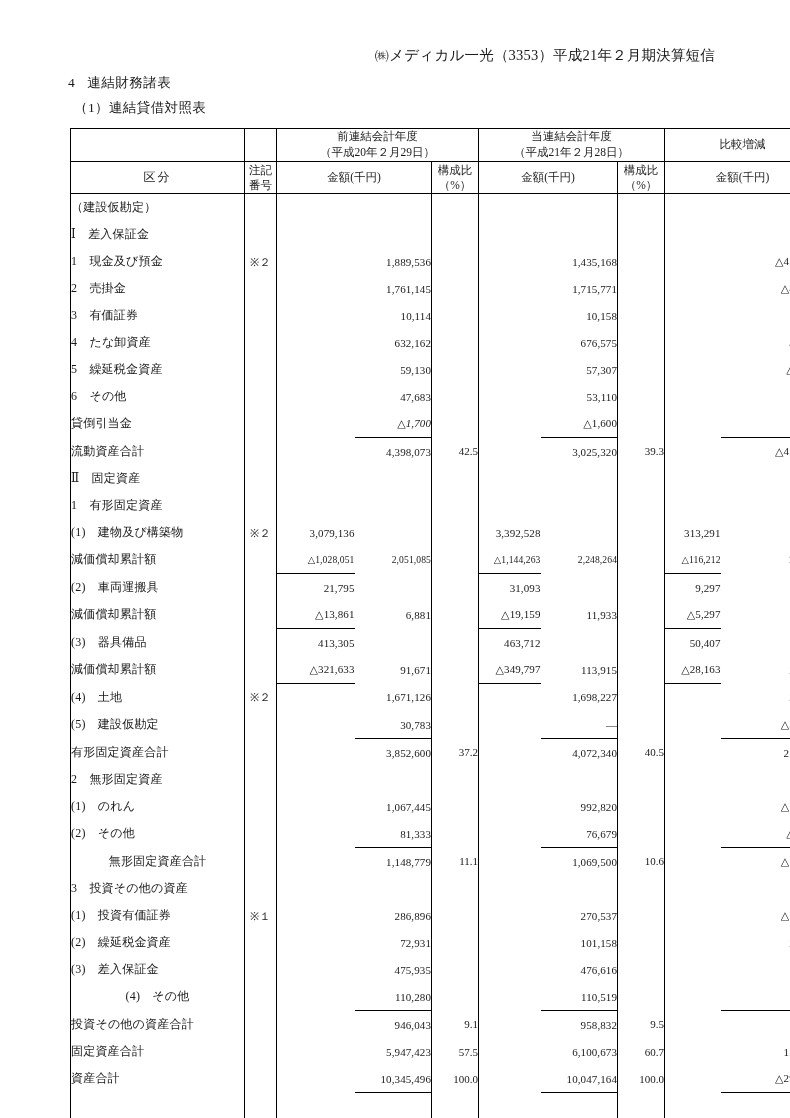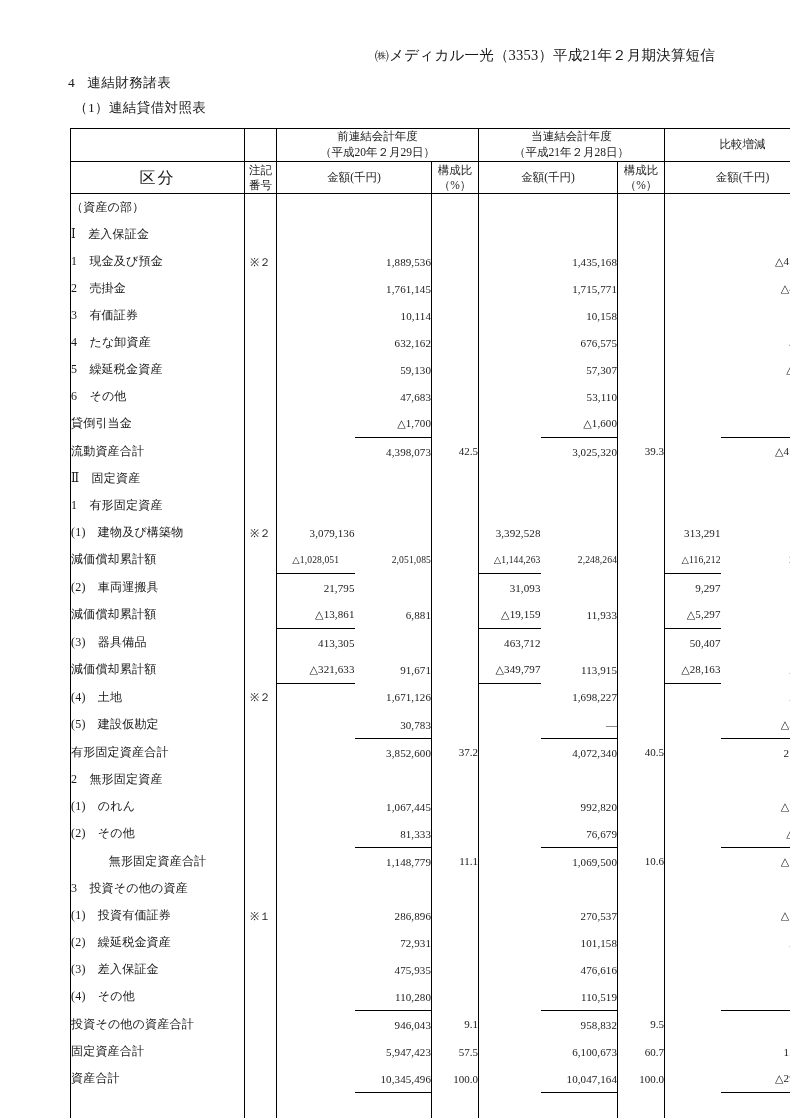--- a/index.html
+++ b/index.html
@@ -77,21 +77,21 @@
     text-align: center;
     font-size: 11.5px;
     line-height: 1.35;
   }
   .hd-sec td {
     height: 31px;
     text-align: center;
     font-size: 11.5px;
     line-height: 1.25;
   }
-  .hd-sec td.kubun { font-size: 16px; letter-spacing: 2px; }
+  .hd-sec td.kubun { font-size: 12px; letter-spacing: 2px; }
 
   tr.row td { height: 27px; }
 
   
   td.lbl {
     text-align: left;
     padding-left: 6px;
     font-size: 12px;
     letter-spacing: 0.2px;
     white-space: nowrap;
@@ -174,21 +174,21 @@
           <td colspan="2">金額(千円)</td>
           <td>
             <div>構成比</div>
             <div>（%）</div>
           </td>
           <td colspan="2">金額(千円)</td>
         </tr>
       </thead>
       <tbody id="bs-body">
           <tr class="row">
-            <td class="lbl ind0" style="border-top: none; border-bottom: none;">（資産の部）</td>
+            <td class="lbl ind0" style="border-top: none; border-bottom: none;">（建設仮勘定）</td>
             <td class="note" style="border-top: none; border-bottom: none;"></td>
             <td class="num" style="border-top: none; border-right: none; border-bottom: none;"></td>
             <td class="num" style="border-top: none; border-left: none; border-bottom: none;"></td>
             <td class="pct" style="border-top: none; border-bottom: none;"></td>
             <td class="num" style="border-top: none; border-right: none; border-bottom: none;"></td>
             <td class="num" style="border-top: none; border-left: none; border-bottom: none;"></td>
             <td class="pct" style="border-top: none; border-bottom: none;"></td>
             <td class="num" style="border-top: none; border-right: none; border-bottom: none;"></td>
             <td class="num" style="border-top: none; border-left: none; border-bottom: none;"></td>
           </tr>
@@ -273,21 +273,21 @@
             <td class="num" style="border-top: none; border-right: none; border-bottom: none;"></td>
             <td class="num" style="border-top: none; border-left: none; border-bottom: none;">53,110</td>
             <td class="pct" style="border-top: none; border-bottom: none;"></td>
             <td class="num" style="border-top: none; border-right: none; border-bottom: none;"></td>
             <td class="num" style="border-top: none; border-left: none; border-bottom: none;">5,426</td>
           </tr>
           <tr class="row">
             <td class="lbl ind3" style="border-top: none; border-bottom: none;">貸倒引当金</td>
             <td class="note" style="border-top: none; border-bottom: none;"></td>
             <td class="num" style="border-top: none; border-right: none; border-bottom: none;"></td>
-            <td class="num" style="border-top: none; border-left: none; border-bottom: 1px solid rgb(0, 0, 0);">△1,700</td>
+            <td class="num" style="border-top: none; border-left: none; border-bottom: 1px solid rgb(0, 0, 0); font-style: italic;">△1,700</td>
             <td class="pct" style="border-top: none; border-bottom: none;"></td>
             <td class="num" style="border-top: none; border-right: none; border-bottom: none;"></td>
             <td class="num" style="border-top: none; border-left: none; border-bottom: 1px solid rgb(0, 0, 0);">△1,600</td>
             <td class="pct" style="border-top: none; border-bottom: none;"></td>
             <td class="num" style="border-top: none; border-right: none; border-bottom: none;"></td>
             <td class="num" style="border-top: none; border-left: none; border-bottom: 1px solid rgb(0, 0, 0);">100</td>
           </tr>
           <tr class="row">
             <td class="lbl ind3" style="border-top: none; border-bottom: none;">流動資産合計</td>
             <td class="note" style="border-top: none; border-bottom: none;"></td>
@@ -332,21 +332,21 @@
             <td class="pct" style="border-top: none; border-bottom: none;"></td>
             <td class="num" style="border-top: none; border-right: none; border-bottom: none;">3,392,528</td>
             <td class="num" style="border-top: none; border-left: none; border-bottom: none;"></td>
             <td class="pct" style="border-top: none; border-bottom: none;"></td>
             <td class="num" style="border-top: none; border-right: none; border-bottom: none;">313,291</td>
             <td class="num" style="border-top: none; border-left: none; border-bottom: none;"></td>
           </tr>
           <tr class="row">
             <td class="lbl ind3" style="border-top: none; border-bottom: none;">減価償却累計額</td>
             <td class="note" style="border-top: none; border-bottom: none;"></td>
-            <td class="num small" style="border-top: none; border-right: none; border-bottom: 1px solid rgb(0, 0, 0); text-align: center;">△1,028,051</td>
+            <td class="num small" style="border-top: none; border-right: none; border-bottom: 1px solid rgb(0, 0, 0);">△1,028,051</td>
             <td class="num small" style="border-top: none; border-left: none; border-bottom: none;">2,051,085</td>
             <td class="pct" style="border-top: none; border-bottom: none;"></td>
             <td class="num small" style="border-top: none; border-right: none; border-bottom: 1px solid rgb(0, 0, 0);">△1,144,263</td>
             <td class="num small" style="border-top: none; border-left: none; border-bottom: none;">2,248,264</td>
             <td class="pct" style="border-top: none; border-bottom: none;"></td>
             <td class="num small" style="border-top: none; border-right: none; border-bottom: 1px solid rgb(0, 0, 0);">△116,212</td>
             <td class="num small" style="border-top: none; border-left: none; border-bottom: none;">197,179</td>
           </tr>
           <tr class="row">
             <td class="lbl ind2" style="border-top: none; border-bottom: none;">(2)　車両運搬具</td>
@@ -522,21 +522,21 @@
             <td class="num" style="border-top: none; border-right: none; border-bottom: none;"></td>
             <td class="num" style="border-top: none; border-left: none; border-bottom: none;">475,935</td>
             <td class="pct" style="border-top: none; border-bottom: none;"></td>
             <td class="num" style="border-top: none; border-right: none; border-bottom: none;"></td>
             <td class="num" style="border-top: none; border-left: none; border-bottom: none;">476,616</td>
             <td class="pct" style="border-top: none; border-bottom: none;"></td>
             <td class="num" style="border-top: none; border-right: none; border-bottom: none;"></td>
             <td class="num" style="border-top: none; border-left: none; border-bottom: none;">681</td>
           </tr>
           <tr class="row">
-            <td class="lbl ind2" style="border-top: none; border-bottom: none;">(4)　その他</td>
+            <td class="lbl ind2" style="border-top: none; border-bottom: none; text-align: center;">(4)　その他</td>
             <td class="note" style="border-top: none; border-bottom: none;"></td>
             <td class="num" style="border-top: none; border-right: none; border-bottom: none;"></td>
             <td class="num" style="border-top: none; border-left: none; border-bottom: 1px solid rgb(0, 0, 0);">110,280</td>
             <td class="pct" style="border-top: none; border-bottom: none;"></td>
             <td class="num" style="border-top: none; border-right: none; border-bottom: none;"></td>
             <td class="num" style="border-top: none; border-left: none; border-bottom: 1px solid rgb(0, 0, 0);">110,519</td>
             <td class="pct" style="border-top: none; border-bottom: none;"></td>
             <td class="num" style="border-top: none; border-right: none; border-bottom: none;"></td>
             <td class="num" style="border-top: none; border-left: none; border-bottom: 1px solid rgb(0, 0, 0);">239</td>
           </tr>

